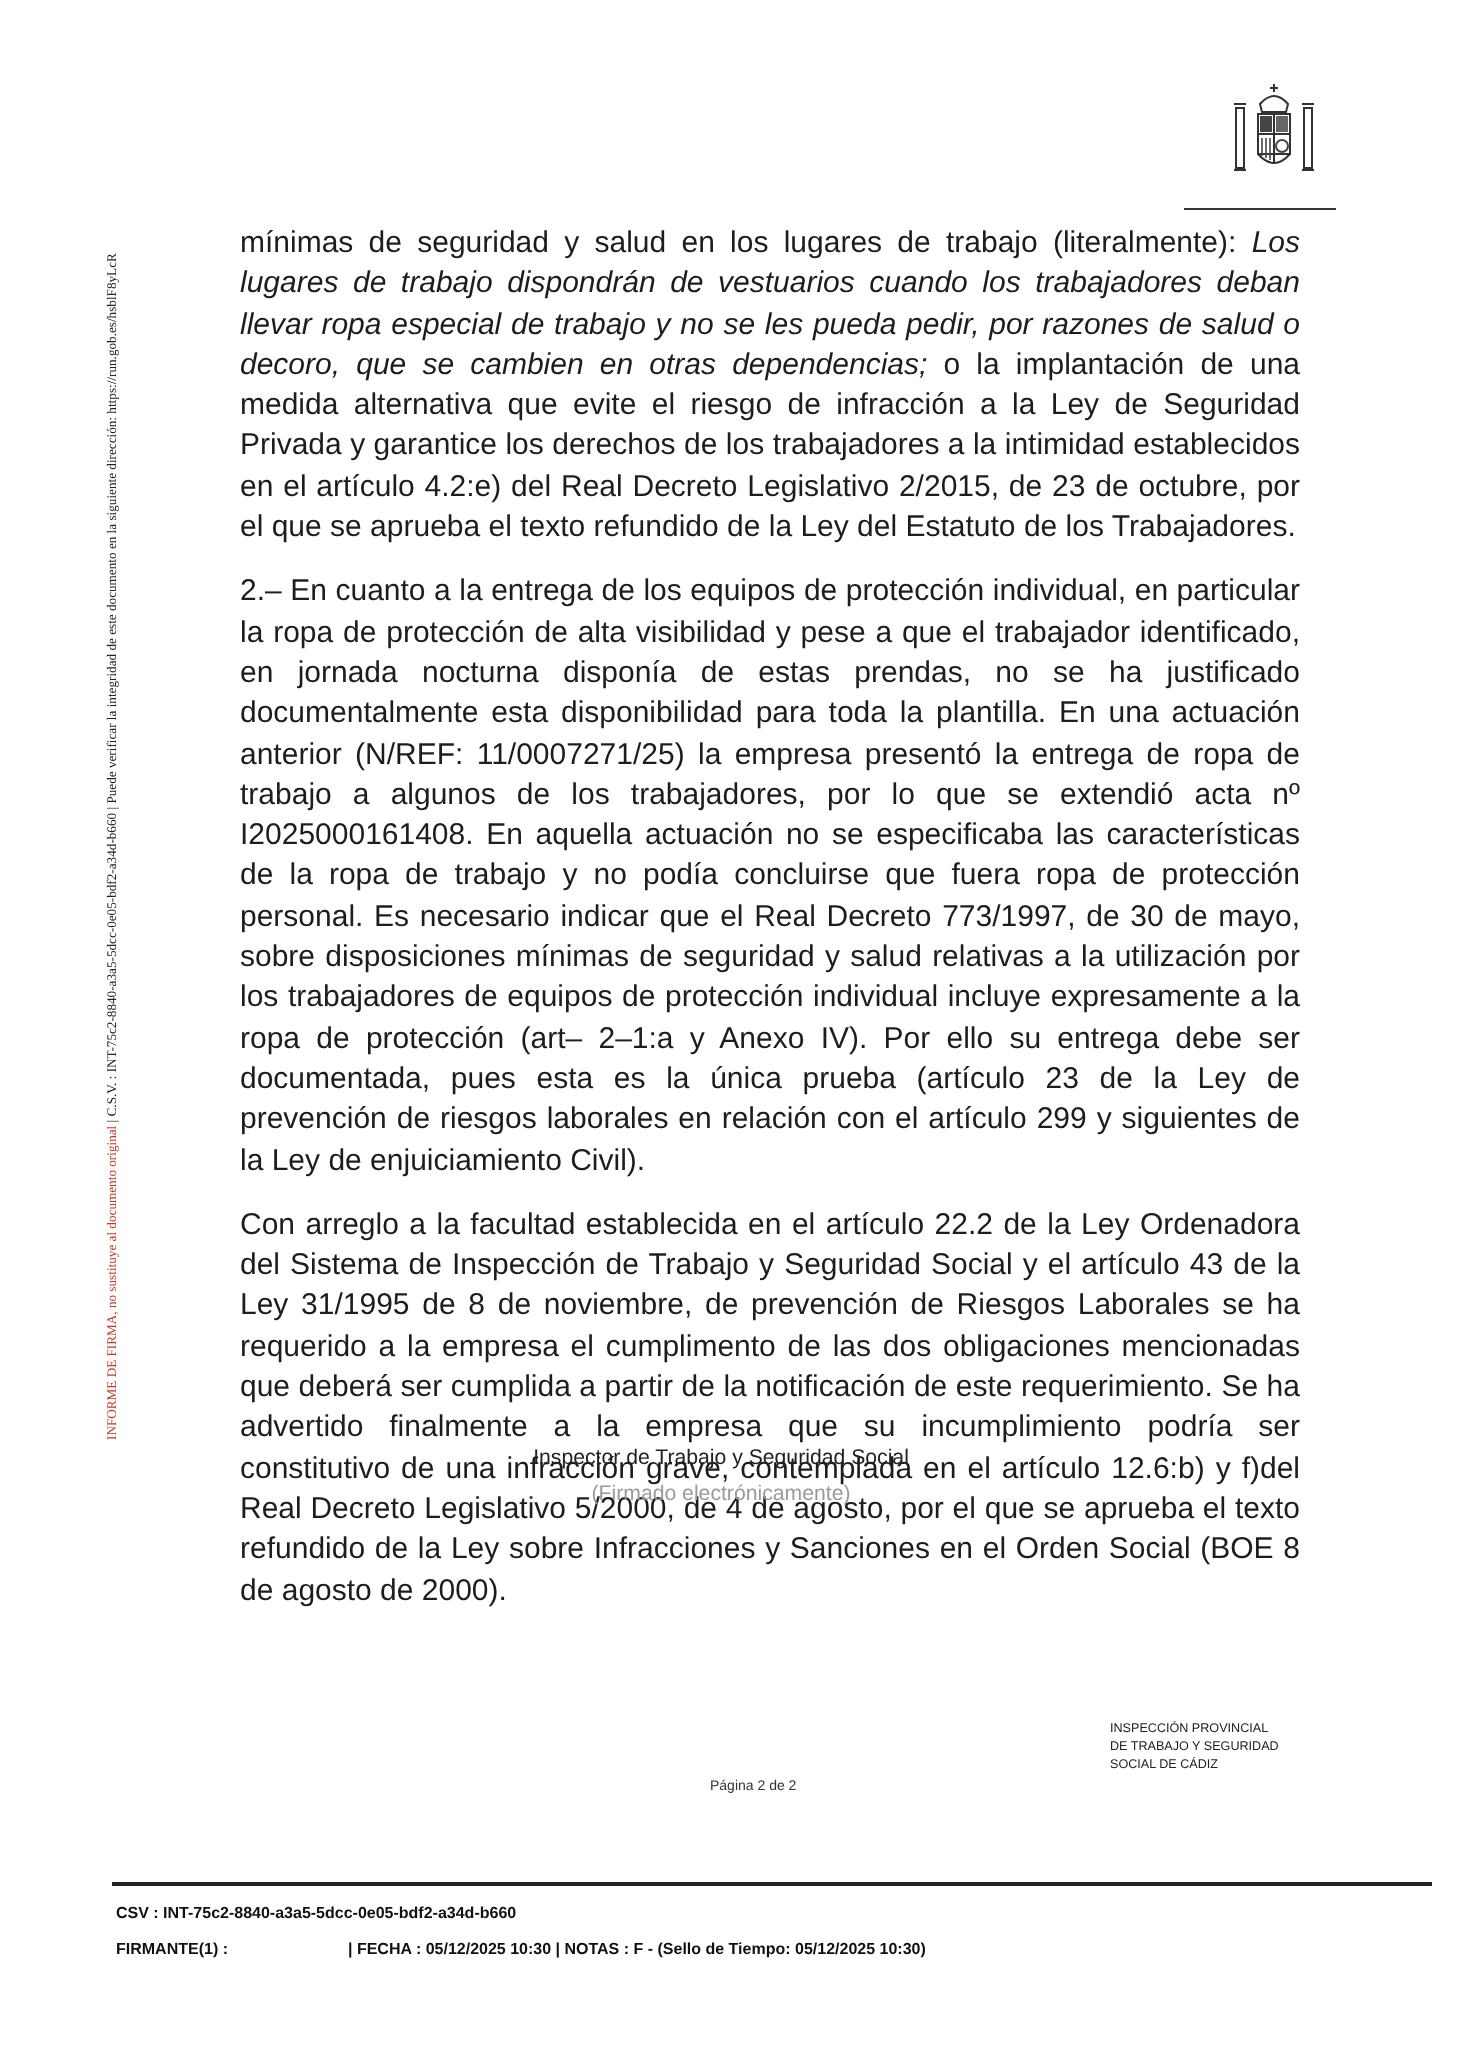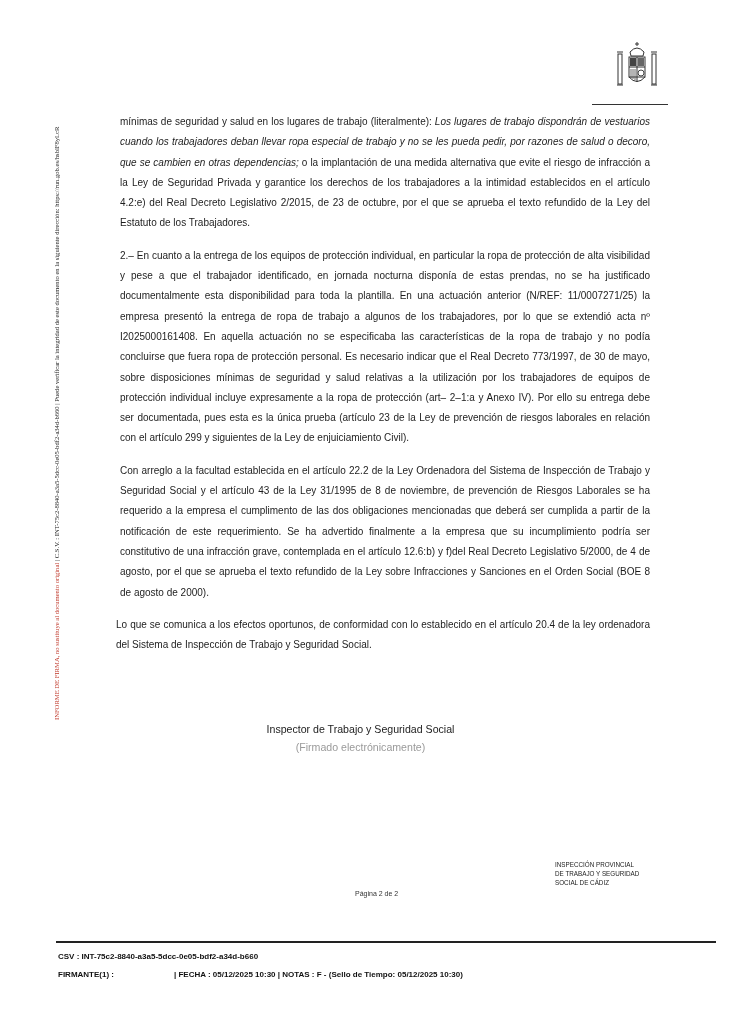--- a/index.html
+++ b/index.html
@@ -10,21 +10,21 @@
   .side-stamp { position:absolute; left:50px; top:720px; width:660px; height:14px;
                 transform:rotate(-90deg); transform-origin:0 0;
                 font-family:"Liberation Serif", serif; font-size:6.6px; line-height:14px;
                 white-space:nowrap; color:#222; }
   .side-stamp .red { color:#c0392b; }
 
   .coat { position:absolute; left:612px; top:40px; width:50px; height:50px; }
   .header-rule { position:absolute; left:592px; top:104px; width:76px; height:1px; background:#333; }
 
   .body-text { position:absolute; left:120px; top:112px; width:530px;
-               font-family:"Liberation Sans", sans-serif; font-size:10px; line-height:20.3px;
+               font-family:"Liberation Sans", sans-serif; font-size:15px; line-height:20.3px;
                text-align:justify; color:#1d1d1d; }
   .body-text p { margin:0 0 12px 0; }
   .body-text em { font-style:italic; }
   .p-last { margin-left:-4px !important; }
 
   .signature { position:absolute; left:0; width:741px; text-align:center; }
   .sig-role { top:723px; font-size:10.6px; color:#222; left:-10px; }
   .sig-note { top:741px; font-size:10.6px; color:#9a9a9a; left:-10px; }
 
   .office { position:absolute; left:555px; top:860px; font-size:6.3px; line-height:9px; color:#222; }
@@ -66,21 +66,20 @@
         <line x1="23" y1="29" x2="23" y2="40"></line>
       </g>
     <circle cx="29" cy="33" r="3" fill="none" stroke="#444"></circle>
   </svg>
   <div class="header-rule"></div>
 
   <div class="body-text">
     <p><span>mínimas de seguridad y salud en los lugares de trabajo (literalmente): </span><em>Los lugares de trabajo dispondrán de vestuarios cuando los trabajadores deban llevar ropa especial de trabajo y no se les pueda pedir, por razones de salud o decoro, que se cambien en otras dependencias;</em><span> o la implantación de una medida alternativa que evite el riesgo de infracción a la Ley de Seguridad Privada y garantice los derechos de los trabajadores a la intimidad establecidos en el artículo 4.2:e) del Real Decreto Legislativo 2/2015, de 23 de octubre, por el que se aprueba el texto refundido de la Ley del Estatuto de los Trabajadores.</span></p>
     <p>2.‒ En cuanto a la entrega de los equipos de protección individual, en particular la ropa de protección de alta visibilidad y pese a que el trabajador identificado, en jornada nocturna disponía de estas prendas, no se ha justificado documentalmente esta disponibilidad para toda la plantilla. En una actuación anterior (N/REF: 11/0007271/25) la empresa presentó la entrega de ropa de trabajo a algunos de los trabajadores, por lo que se extendió acta nº I2025000161408. En aquella actuación no se especificaba las características de la ropa de trabajo y no podía concluirse que fuera ropa de protección personal. Es necesario indicar que el Real Decreto 773/1997, de 30 de mayo, sobre disposiciones mínimas de seguridad y salud relativas a la utilización por los trabajadores de equipos de protección individual incluye expresamente a la ropa de protección (art‒ 2‒1:a y Anexo IV). Por ello su entrega debe ser documentada, pues esta es la única prueba (artículo 23 de la Ley de prevención de riesgos laborales en relación con el artículo 299 y siguientes de la Ley de enjuiciamiento Civil).</p>
     <p>Con arreglo a la facultad establecida en el artículo 22.2 de la Ley Ordenadora del Sistema de Inspección de Trabajo y Seguridad Social y el artículo 43 de la Ley 31/1995 de 8 de noviembre, de prevención de Riesgos Laborales se ha requerido a la empresa el cumplimento de las dos obligaciones mencionadas que deberá ser cumplida a partir de la notificación de este requerimiento. Se ha advertido finalmente a la empresa que su incumplimiento podría ser constitutivo de una infracción grave, contemplada en el artículo 12.6:b) y f)del Real Decreto Legislativo 5/2000, de 4 de agosto, por el que se aprueba el texto refundido de la Ley sobre Infracciones y Sanciones en el Orden Social (BOE 8 de agosto de 2000).</p>
-    <p class="p-last">Lo que se comunica a los efectos oportunos, de conformidad con lo establecido en el artículo 20.4 de la ley ordenadora del Sistema de Inspección de Trabajo y Seguridad Social.</p>
   </div>
 
   <div class="signature sig-role">Inspector de Trabajo y Seguridad Social</div>
   <div class="signature sig-note">(Firmado electrónicamente)</div>
 
   <div class="office">
     <div>INSPECCIÓN PROVINCIAL</div>
     <div>DE TRABAJO Y SEGURIDAD</div>
     <div>SOCIAL DE CÁDIZ</div>
   </div>

